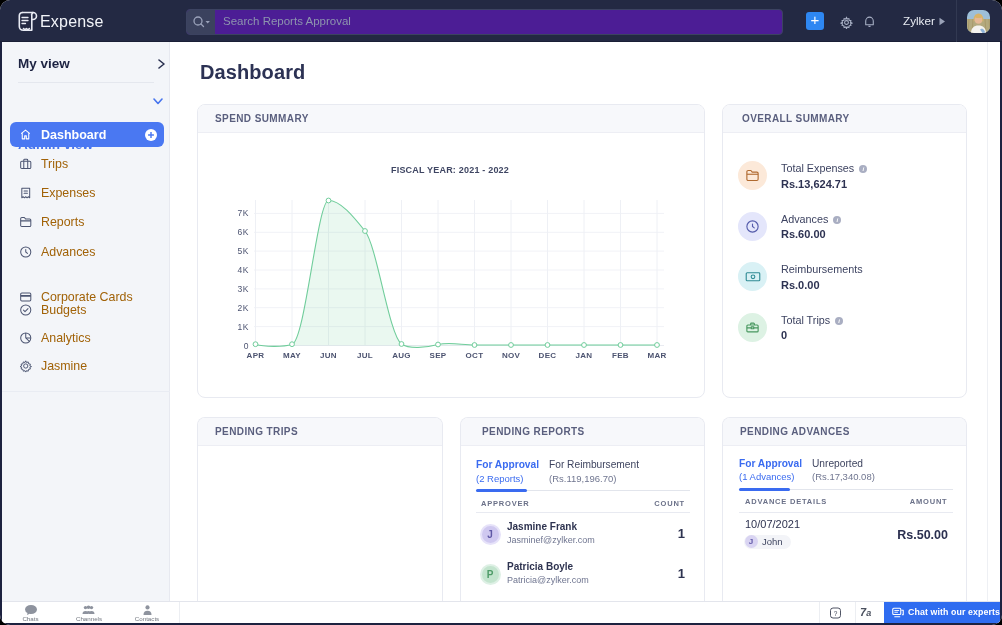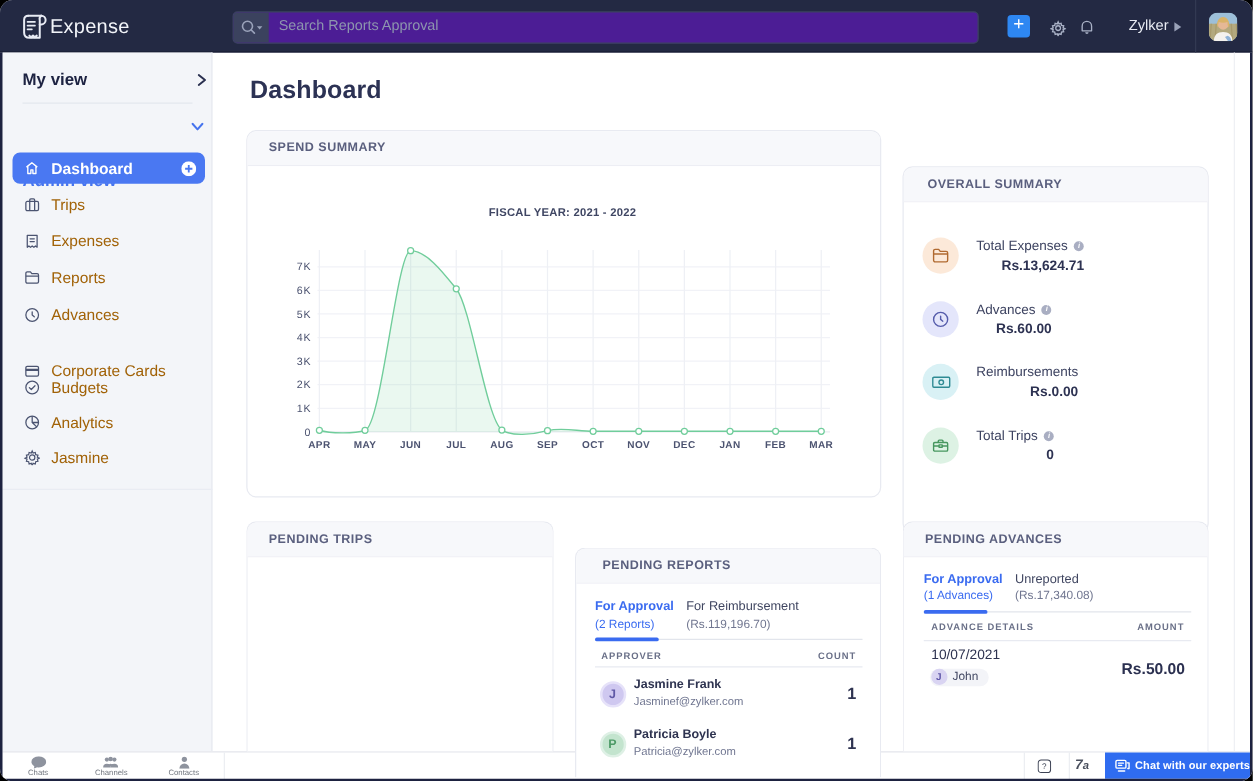--- a/index.html
+++ b/index.html
@@ -34,21 +34,21 @@
   
   .h1 { position:absolute; left:200px; top:60.5px; font-size:20px; font-weight:bold; color:#2c3254; letter-spacing:.1px; }
   .card { position:absolute; background:#fff; border:1px solid #e8eaf1; border-radius:8px; }
   .card-h { position:absolute; left:0; top:0; right:0; height:28px; background:#f7f8fb; border-bottom:1px solid #edeef4; border-radius:7px 7px 0 0; font-size:10px; font-weight:bold; letter-spacing:.4px; color:#5a5f7e; line-height:28px; padding-left:17px; }
   .card2 { border-radius:8px 8px 0 0; border-bottom:none; }
   
   .os-item { position:absolute; left:15px; width:215px; height:30px; }
   .os-circle { position:absolute; left:0; top:0; width:29px; height:29px; border-radius:50%; display:flex; align-items:center; justify-content:center; }
   .os-texts { position:absolute; left:43px; top:1px; }
   .os-title { font-size:10.8px; color:#3d4361; white-space:nowrap; }
-  .os-amt { font-size:11px; font-weight:bold; color:#2d3252; margin-top:3.5px;text-align:right; }
+  .os-amt { font-size:11px; font-weight:bold; color:#2d3252; margin-top:3.5px; }
   .info { display:inline-block; width:8px; height:8px; border-radius:50%; background:#a9aec2; vertical-align:-1px; margin-left:2px; position:relative; }
   .info::after { content:"i"; position:absolute; left:0; top:0; width:8px; line-height:8px; text-align:center; font-size:6px; color:#fff; font-style:italic; font-weight:bold; }
   
   .tab-a { font-size:10.2px; color:#3a6bf0; font-weight:bold; white-space:nowrap; }
   .tab-a2 { font-size:9.5px; color:#3a6bf0; }
   .tab-b { font-size:10.2px; color:#3f4560; white-space:nowrap; }
   .tab-b2 { font-size:9.5px; color:#707690; }
   .th { font-size:7.5px; letter-spacing:.8px; color:#6a7088; font-weight:bold; }
   .nm { font-size:10px; color:#2e3350; font-weight:bold; }
   .em { font-size:9px; color:#6f7590; }
@@ -316,21 +316,21 @@
           <circle cx="240" cy="239.5" r="2.4"></circle>
         <circle cx="276.5" cy="240" r="2.4"></circle>
           <circle cx="313" cy="240" r="2.4"></circle>
         <circle cx="349.5" cy="240" r="2.4"></circle>
           <circle cx="386" cy="240" r="2.4"></circle>
         <circle cx="422.5" cy="240" r="2.4"></circle>
           <circle cx="459" cy="240" r="2.4"></circle>
       </g>
     </svg>
   </div>
-  <div class="card" style="left:722px; top:104px; width:245px; height:294px;margin-top:29px;">
+  <div class="card" style="left:722px; top:104px; width:245px; height:294px;">
     <div class="card-h" style="padding-left:19px;">OVERALL SUMMARY</div>
     <div class="os-item" style="top:56px;">
       <div class="os-circle" style="background:#fce9d9;">
         <svg width="15" height="15" viewBox="0 0 24 24">
             <g fill="none" stroke="#b06a30" stroke-width="1.8" stroke-linejoin="round">
               <path d="M3 6 a2 2 0 0 1 2 -2 h4.5 l2 2.5 H19 a2 2 0 0 1 2 2 V18 a2 2 0 0 1 -2 2 H5 a2 2 0 0 1 -2 -2 z"></path>
               <path d="M3 10 h18"></path>
             </g>
           </svg>
       </div>
@@ -378,21 +378,21 @@
       </div>
       <div class="os-texts">
           <div class="os-title">Total Trips <span class="info"></span></div>
           <div class="os-amt">0</div>
         </div>
     </div>
   </div>
   <div class="card card2" style="left:197px; top:417px; width:246px; height:184px;">
     <div class="card-h">PENDING TRIPS</div>
   </div>
-  <div class="card card2" style="left:460px; top:417px; width:245px; height:184px;margin-top:21px;">
+  <div class="card card2" style="left:460px; top:417px; width:245px; height:184px;">
     <div class="card-h" style="padding-left:21px;">PENDING REPORTS</div>
     <div class="abs tab-a" style="left:15px; top:41px;">For Approval</div>
     <div class="abs tab-a2" style="left:15px; top:54.5px;">(2 Reports)</div>
     <div class="abs tab-b" style="left:88px; top:41px;">For Reimbursement</div>
     <div class="abs tab-b2" style="left:88px; top:54.5px;">(Rs.119,196.70)</div>
     <div class="abs" style="left:15px; top:72px; width:214px; height:1px; background:#e2e5ec;"></div>
     <div class="abs" style="left:15px; top:71px; width:51px; height:2.5px; background:#3a6bf0; border-radius:2px;"></div>
     <div class="abs th" style="left:20px; top:81px;">APPROVER</div>
     <div class="abs th" style="left:0; top:81px; width:224px; text-align:right;">COUNT</div>
     <div class="abs" style="left:15px; top:94px; width:214px; height:1px; background:#e8eaf1;"></div>

